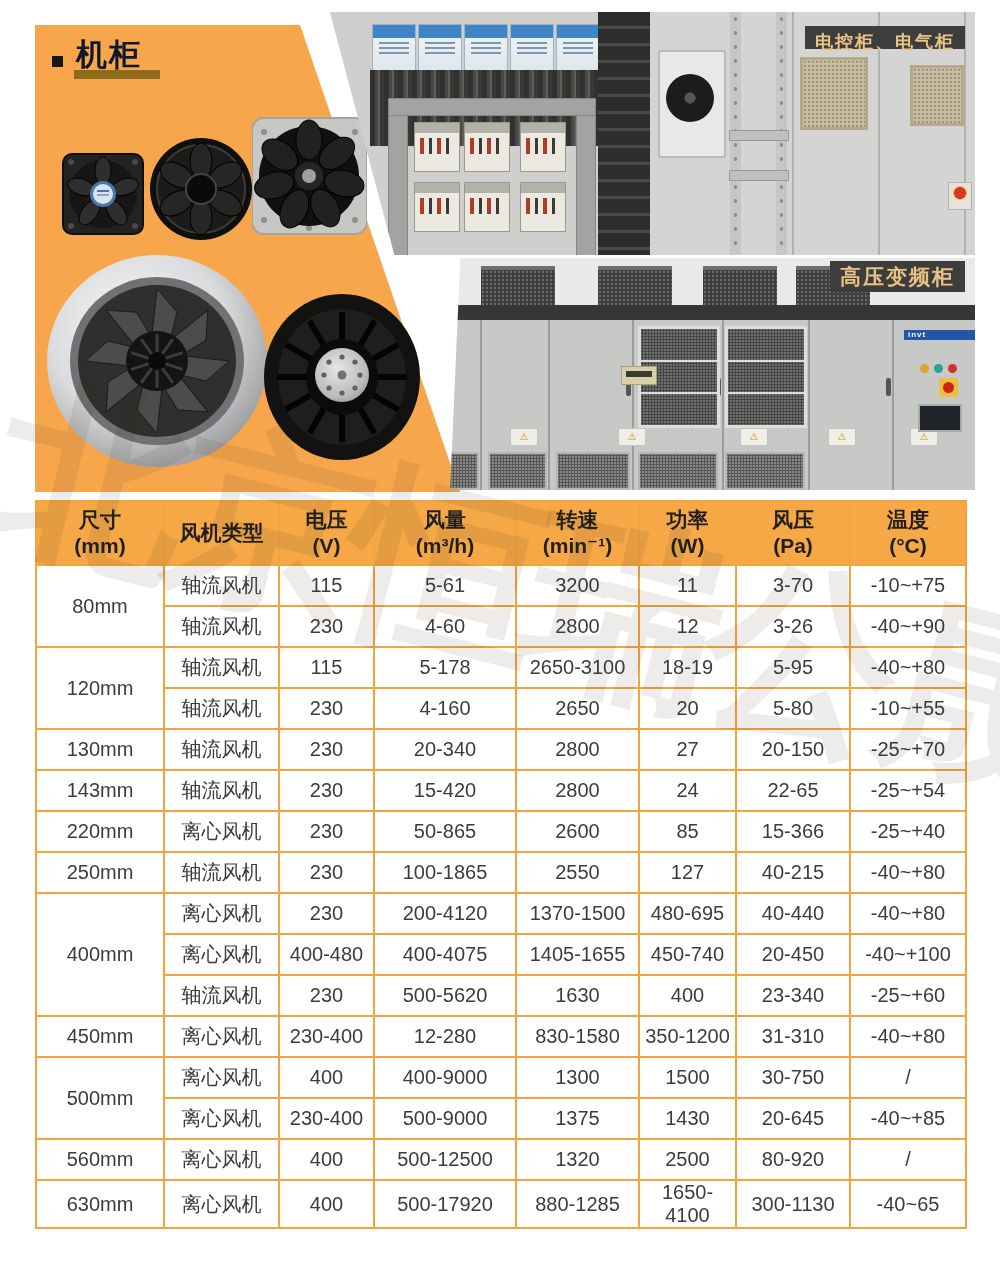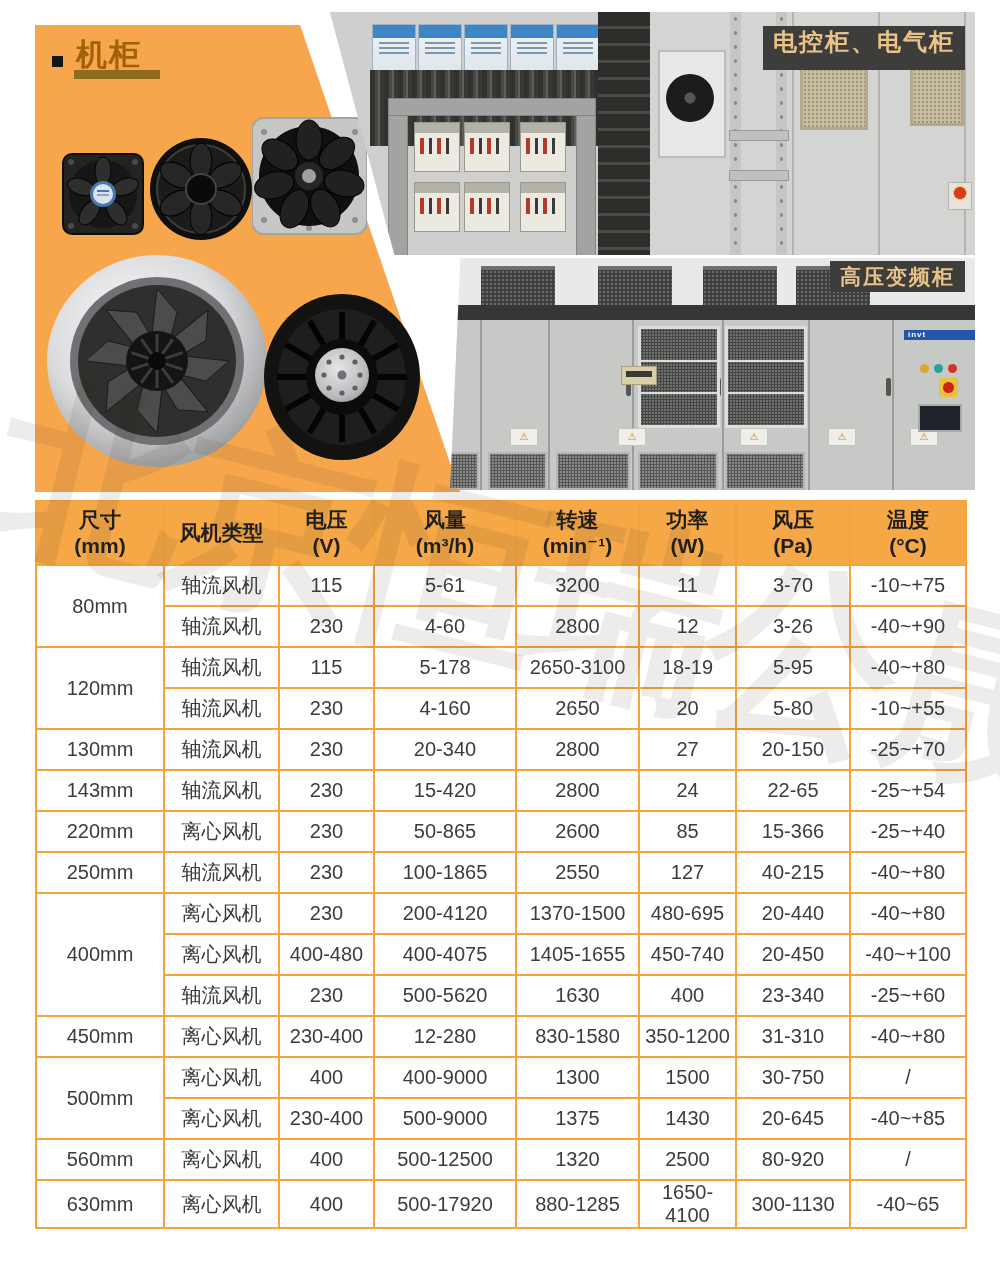--- a/index.html
+++ b/index.html
@@ -7,32 +7,32 @@
         font-family:"Liberation Sans","DejaVu Sans",sans-serif;}
   .abs{position:absolute;}
 
   
   #orange-panel{left:35px;top:25px;width:930px;height:467px;
     background:var(--accent-orange,#F7A64C);
     clip-path:polygon(0 0,28.5% 0,45.7% 100%,0 100%);z-index:1;}
 
   
   #title-bullet{left:52px;top:56px;width:11px;height:11px;background:#161616;z-index:4;}
-  #page-title{left:76px;top:34px;font-size:31px;font-weight:700;color:#a16207;z-index:4;letter-spacing:2px;}
+  #page-title{left:76px;top:34px;font-size:31px;font-weight:700;color:#0f172a;z-index:4;letter-spacing:2px;}
   #title-underline{left:74px;top:70px;width:86px;height:9px;background:var(--title-underline,#8F6C1D);z-index:3;}
 
   
   .photo{z-index:3;overflow:hidden;}
   #photo1{left:330px;top:12px;width:645px;height:243px;background:#d4d5d3;
     clip-path:polygon(0 0,100% 0,100% 100%,10% 100%);}
   #photo2{left:380px;top:258px;width:595px;height:232px;background:#e9eae8;
     clip-path:polygon(13.5% 0,100% 0,100% 100%,11.8% 100%);}
 
-  .photo-label{height:44px;line-height:32px;padding:0 10px;background:var(--label-bg,#3D3D3B);
-    color:var(--label-fg,#E9C287);font-size:24px;font-weight:700;letter-spacing:2px;z-index:5;}
+  .photo-label{height:23px;line-height:32px;padding:0 10px;background:var(--label-bg,#3D3D3B);
+    color:var(--label-fg,#E9C287);font-size:18px;font-weight:700;letter-spacing:2px;z-index:5;}
   #photo1-label{right:35px;top:26px;}
   #photo2-label{right:35px;top:261px;height:31px;line-height:31px;font-size:21px;}
 
   
   .p1-interior{left:0;top:0;width:320px;height:243px;background:#cfd0ce;}
   .breaker{top:12px;width:42px;height:46px;background:linear-gradient(#eef3f7,#dfe6ec);
     border:1px solid #9fb3c4;}
   .breaker::before{content:"";display:block;height:13px;background:#3f86c6;}
   .breaker::after{content:"";display:block;margin:4px 6px 0 6px;height:14px;
     background:repeating-linear-gradient(#7d97ad 0 2px,transparent 2px 5px);}
@@ -437,21 +437,21 @@
           <td>40-215</td>
           <td>-40~+80</td>
         </tr>
         <tr>
           <td rowspan="3">400mm</td>
           <td>离心风机</td>
           <td>230</td>
           <td>200-4120</td>
           <td>1370-1500</td>
           <td>480-695</td>
-          <td>20-440</td>
+          <td>40-440</td>
           <td>-40~+80</td>
         </tr>
         <tr>
           <td>离心风机</td>
           <td>400-480</td>
           <td>400-4075</td>
           <td>1405-1655</td>
           <td>450-740</td>
           <td>20-450</td>
           <td>-40~+100</td>

